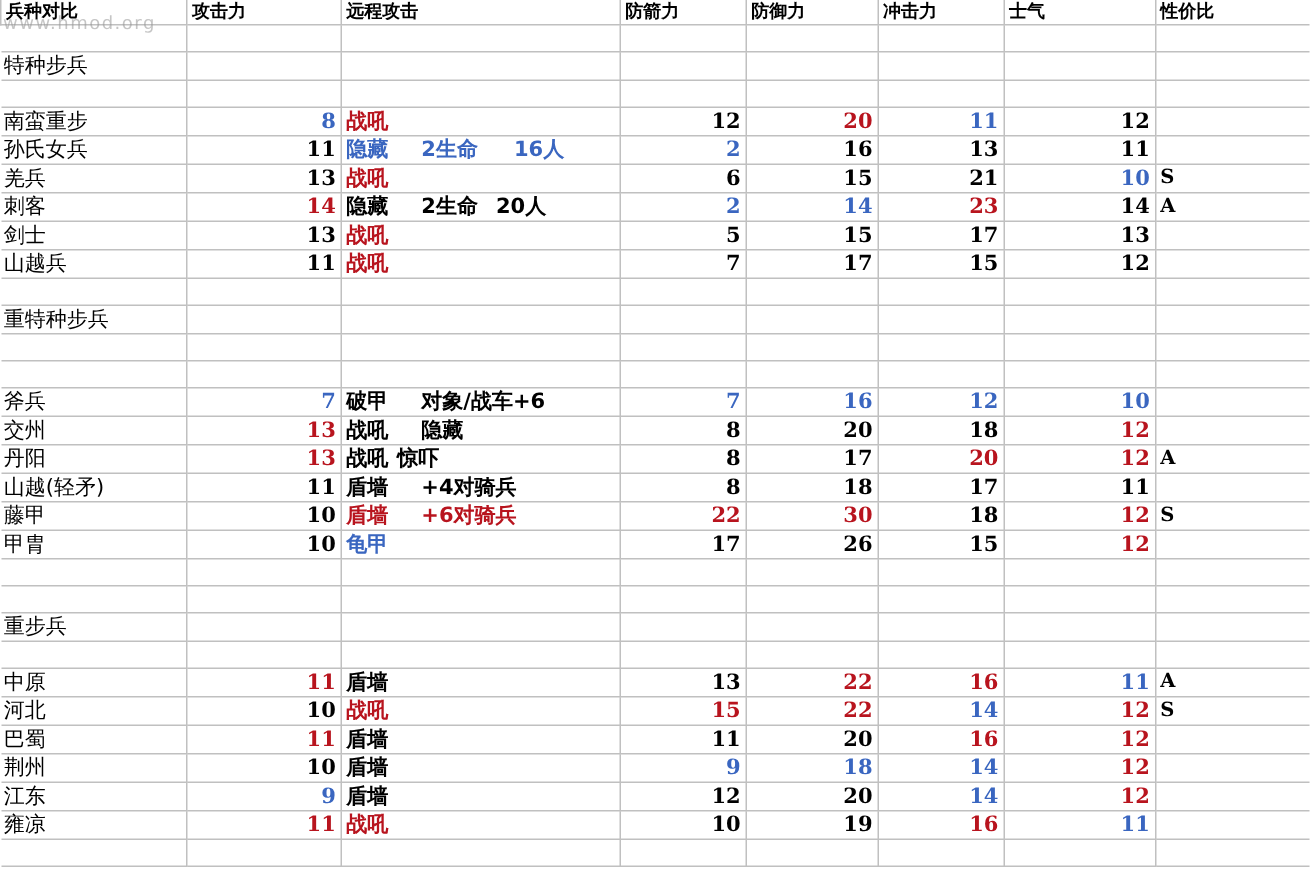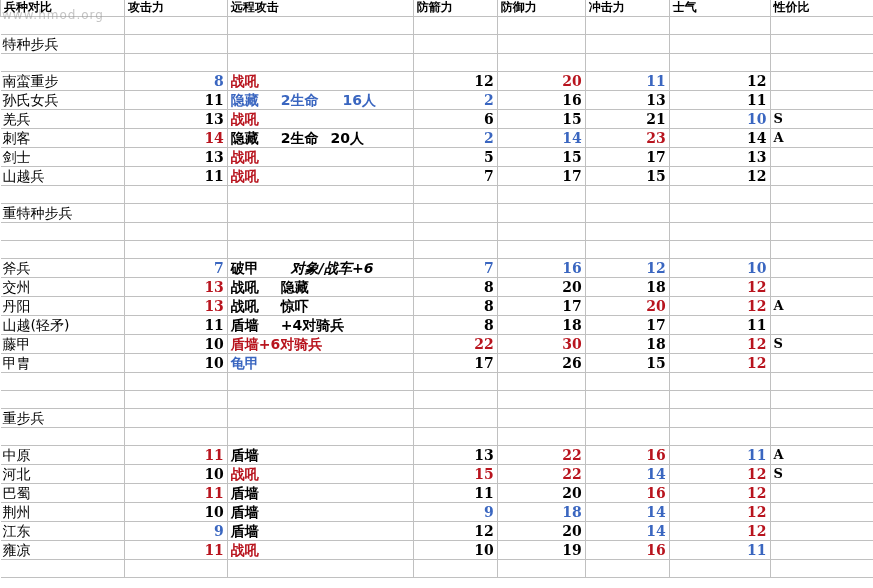--- a/index.html
+++ b/index.html
@@ -171,61 +171,61 @@
         <td></td>
         <td></td>
         <td></td>
         <td></td>
         <td></td>
         <td></td>
       </tr>
       <tr>
         <td class="name">斧兵</td>
         <td class="num c-blue">7</td>
-        <td class="txt"><span class="c-black">破甲</span><span class="c-black" style="margin-left: 32px; font-style: italic;">对象/战车+6</span></td>
+        <td class="txt"><span class="c-black">破甲</span><span class="c-black" style="margin-left: 22px;">对象/战车+6</span></td>
         <td class="num c-blue">7</td>
         <td class="num c-blue">16</td>
         <td class="num c-blue">12</td>
         <td class="num c-blue">10</td>
         <td class="grade"></td>
       </tr>
       <tr>
         <td class="name">交州</td>
         <td class="num c-red">13</td>
         <td class="txt"><span class="c-black">战吼</span><span class="c-black" style="margin-left: 22px;">隐藏</span></td>
         <td class="num c-black">8</td>
         <td class="num c-black">20</td>
         <td class="num c-black">18</td>
         <td class="num c-red">12</td>
         <td class="grade"></td>
       </tr>
       <tr>
         <td class="name">丹阳</td>
         <td class="num c-red">13</td>
-        <td class="txt"><span class="c-black">战吼</span><span class="c-black" style="margin-left: 22px;">惊吓</span></td>
+        <td class="txt"><span class="c-black">战吼</span><span class="c-black" style="margin-left: 6px;">惊吓</span></td>
         <td class="num c-black">8</td>
         <td class="num c-black">17</td>
         <td class="num c-red">20</td>
         <td class="num c-red">12</td>
         <td class="grade">A</td>
       </tr>
       <tr>
         <td class="name">山越(轻矛)</td>
         <td class="num c-black">11</td>
         <td class="txt"><span class="c-black">盾墙</span><span class="c-black" style="margin-left: 22px;">+4对骑兵</span></td>
         <td class="num c-black">8</td>
         <td class="num c-black">18</td>
         <td class="num c-black">17</td>
         <td class="num c-black">11</td>
         <td class="grade"></td>
       </tr>
       <tr>
         <td class="name">藤甲</td>
         <td class="num c-black">10</td>
-        <td class="txt"><span class="c-red">盾墙</span><span class="c-red" style="">+6对骑兵</span></td>
+        <td class="txt"><span class="c-red">盾墙</span><span class="c-red" style="margin-left: 22px;">+6对骑兵</span></td>
         <td class="num c-red">22</td>
         <td class="num c-red">30</td>
         <td class="num c-black">18</td>
         <td class="num c-red">12</td>
         <td class="grade">S</td>
       </tr>
       <tr>
         <td class="name">甲胄</td>
         <td class="num c-black">10</td>
         <td class="txt"><span class="c-blue">龟甲</span></td>

